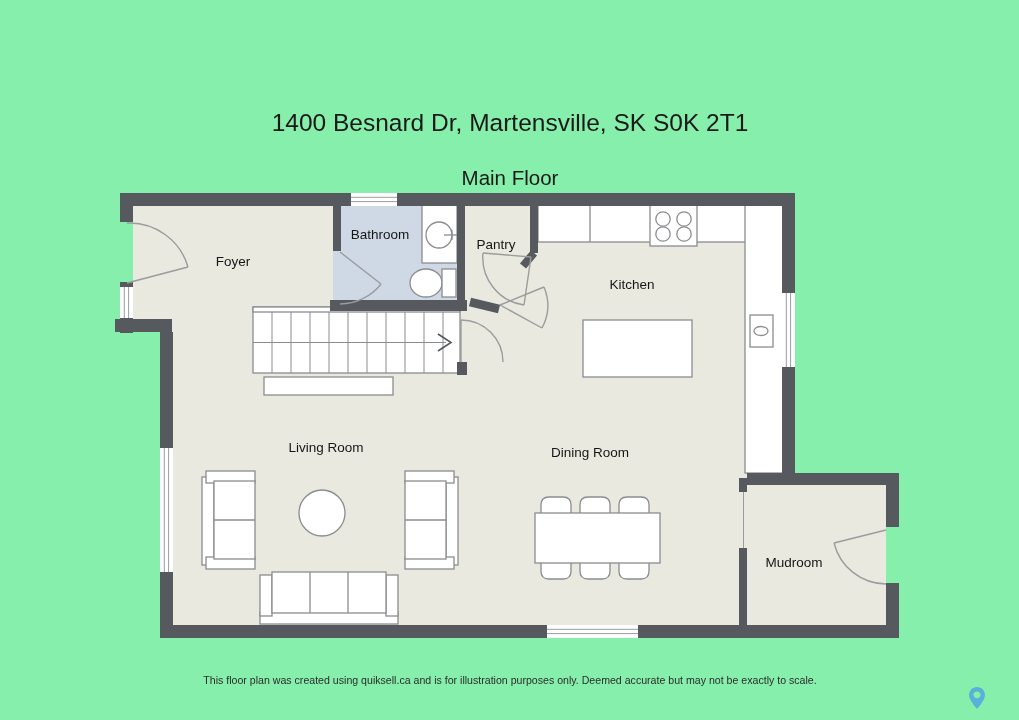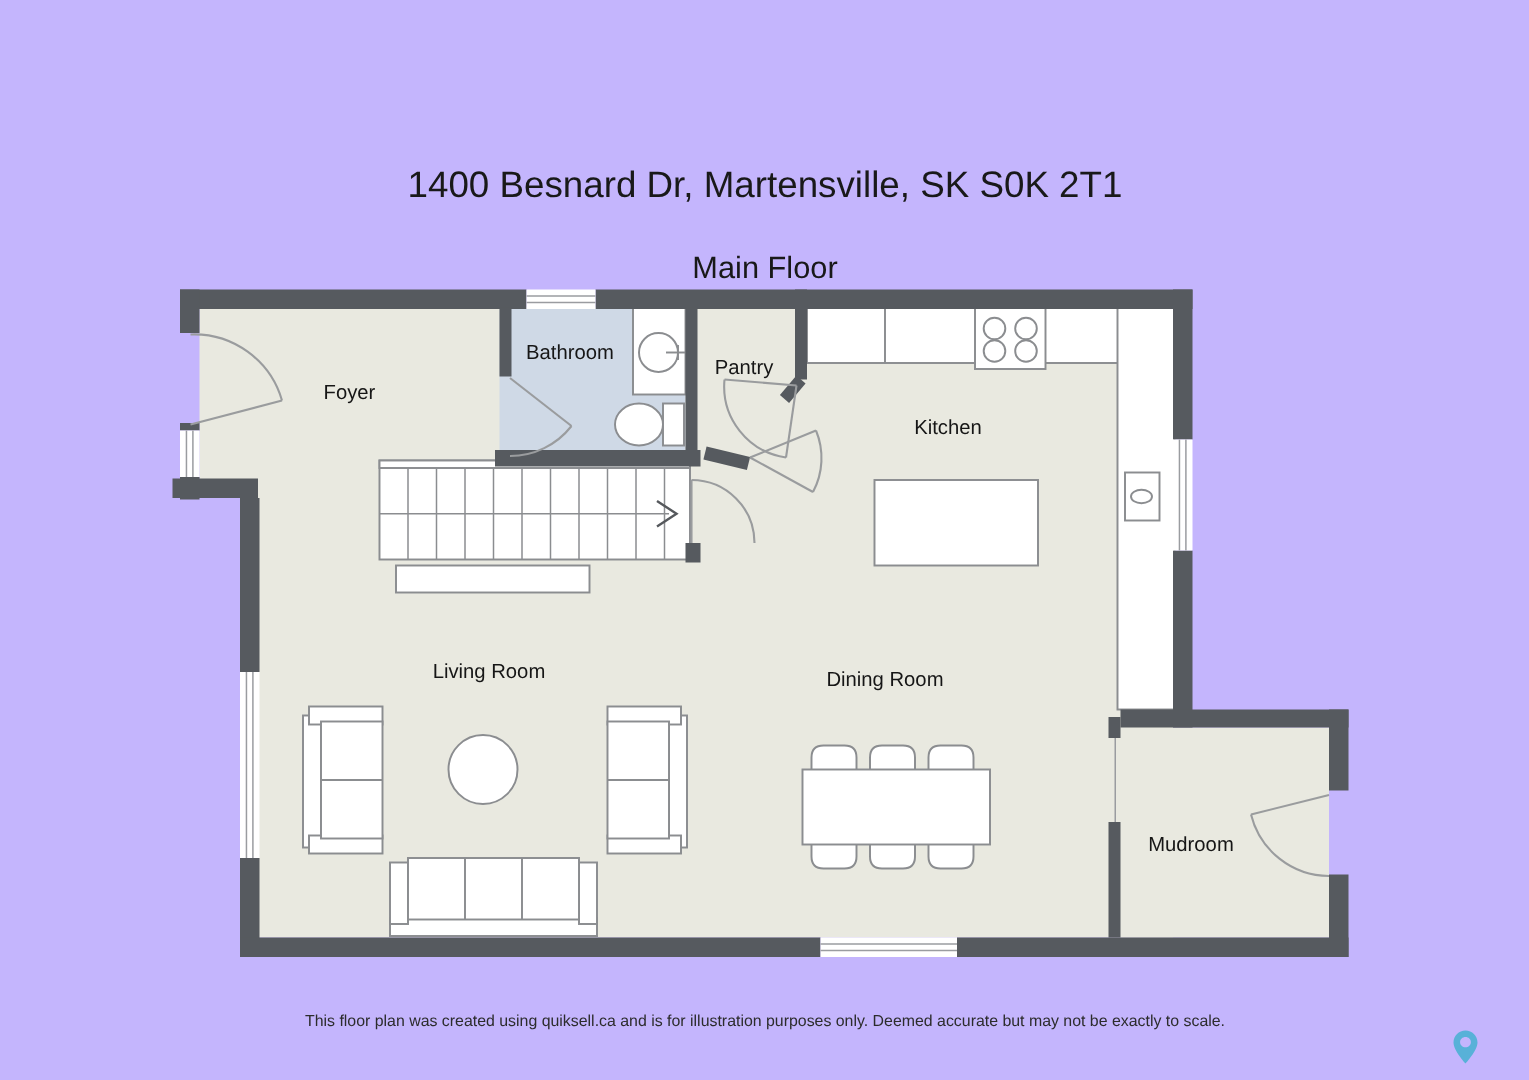--- a/index.html
+++ b/index.html
@@ -1,16 +1,16 @@
 <!DOCTYPE html>
 <html><head>
 <meta charset="utf-8">
 <style>
   html,body{margin:0;padding:0;background:#ffffff;}
-  .stage{position:relative;width:1019px;height:720px;background:#c4b5fd;overflow:hidden;
+  .stage{position:relative;width:1019px;height:720px;background:#86efac;overflow:hidden;
          font-family:"Liberation Sans", sans-serif;text-align:center;}
   svg text{font-family:"Liberation Sans", sans-serif;}
   .floor{fill:#e9e9e0;}
   .bathfloor{fill:#cfd9e6;}
   .wall{fill:#565a5f;stroke:none;}
   .fix{fill:#ffffff;stroke:#8b8d90;stroke-width:1.3;}
   .fixline{stroke:#8b8d90;stroke-width:1.3;fill:none;}
   .winrect{fill:#ffffff;stroke:none;}
   .winline{stroke:#9a9ca0;stroke-width:1;fill:none;}
   .door{stroke:#9a9c9e;stroke-width:1.4;fill:none;}

